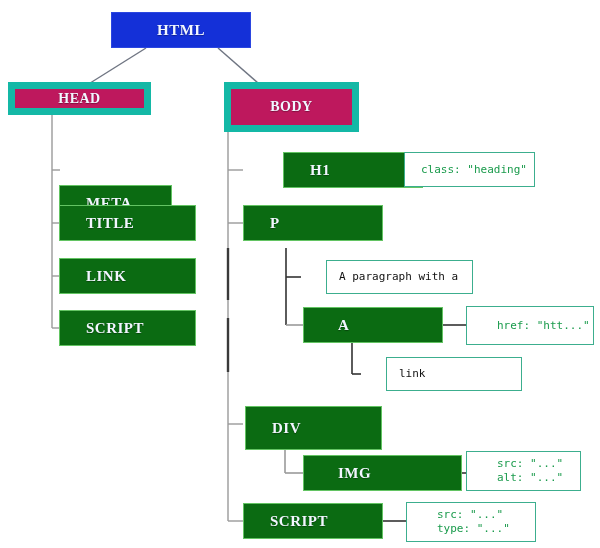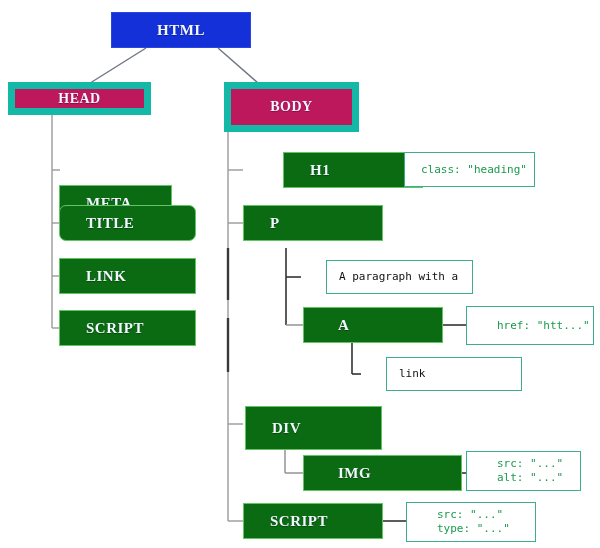--- a/index.html
+++ b/index.html
@@ -140,21 +140,21 @@
   </div>
 
   <div class="node branch" style="left:224px; top:82px; width:135px; height:50px;">
     <span>BODY</span>
   </div>
 
   <div class="node element" style="left:59px; top:152px; width:113px; height:36px;margin-top:33px;">
     <span>META</span>
   </div>
 
-  <div class="node element" style="left:59px; top:205px; width:137px; height:36px;border-radius:7px;">
+  <div class="node element" style="left:59px; top:205px; width:137px; height:36px;">
     <span>TITLE</span>
   </div>
 
   <div class="node element" style="left:59px; top:258px; width:137px; height:36px;">
     <span>LINK</span>
   </div>
 
   <div class="node element" style="left:59px; top:310px; width:137px; height:36px;">
     <span>SCRIPT</span>
   </div>

